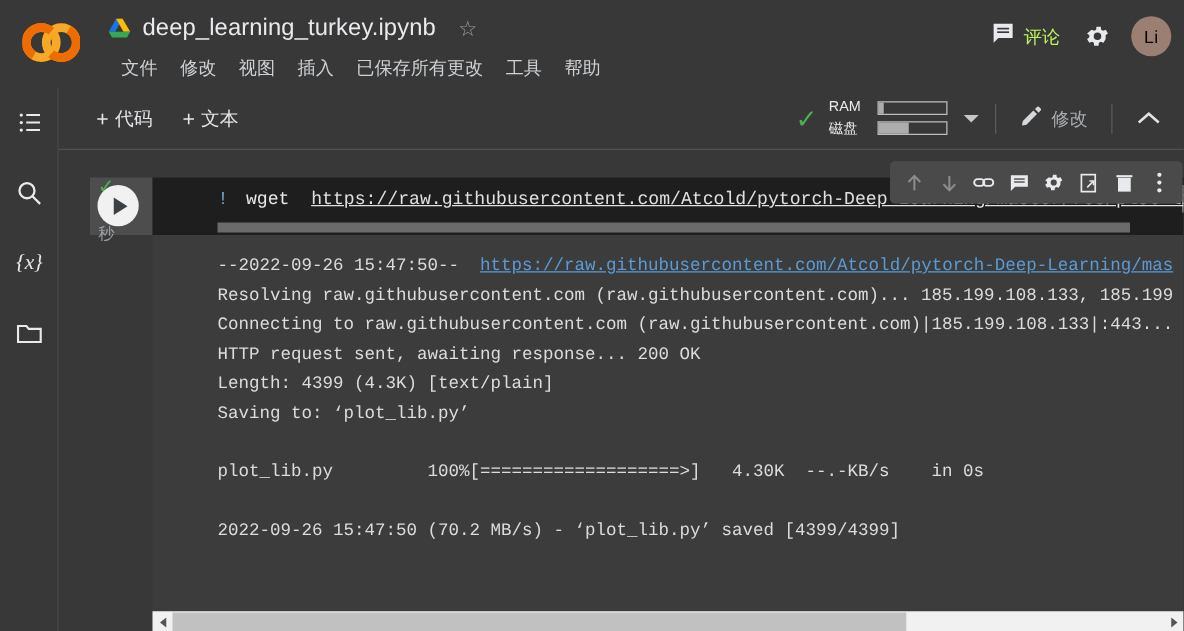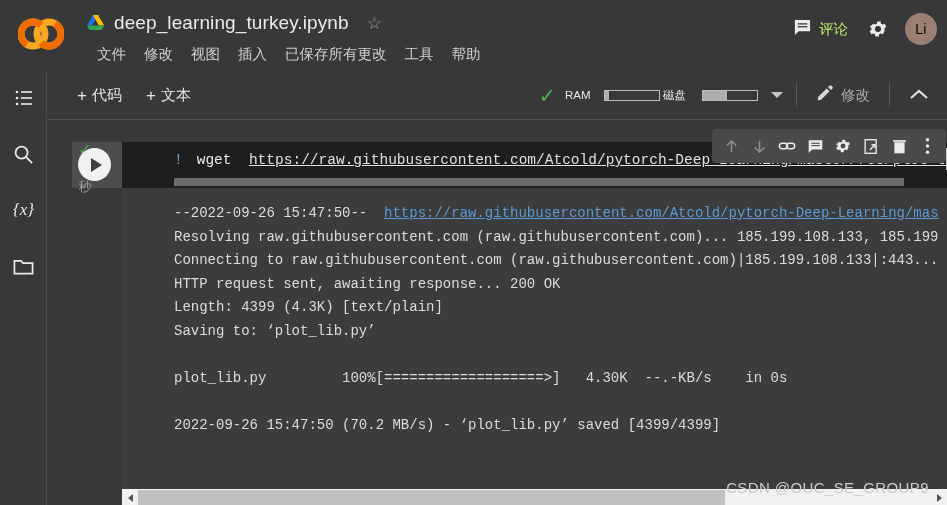--- a/index.html
+++ b/index.html
@@ -85,21 +85,21 @@
     font-size: 15px; color: #e3e5e8; padding: 6px 10px;
     border-radius: 4px; cursor: pointer;
   }
   .plus { font-size: 17px; line-height: 1; color: #e3e5e8; }
 
   .tb-right {
     position: absolute; right: 12px; top: 0; height: 50px;
     display: flex; align-items: center; gap: 0;
   }
   .check-mark { color: #4caf50; font-size: 21px; margin-right: 9px; line-height: 1; }
-  .res-block { display: flex; flex-direction: row; gap: 3px; cursor: pointer; }
+  .res-block { display: flex; flex-direction: column; gap: 3px; cursor: pointer; }
   .res-row { display: flex; align-items: center; gap: 7px; }
   .res-label { font-size: 11.5px; color: #e8eaed; width: 32px; white-space: nowrap; }
   .res-bar {
     width: 56px; height: 11px; border: 1px solid #bdbdbd; background: #383838;
     position: relative;
   }
   .res-fill { position: absolute; left: 0; top: 0; height: 100%; background: #adadad; }
   .caret-down {
     width: 0; height: 0; border-left: 6px solid transparent; border-right: 6px solid transparent;
     border-top: 6px solid #c5c8cb; margin-left: 13px; cursor: pointer;
@@ -431,14 +431,13 @@
         </div>
       <div class="os-track">
         <div class="os-thumb" id="os-thumb" style="width: 74%;"></div>
       </div>
       <div class="os-arrow">
           <span class="tri-r"></span>
         </div>
     </div>
   </div>
 
-  <div class="watermark">CSDN @OUC_SE_GROUP9</div>
 </div>
 
 </body></html>

